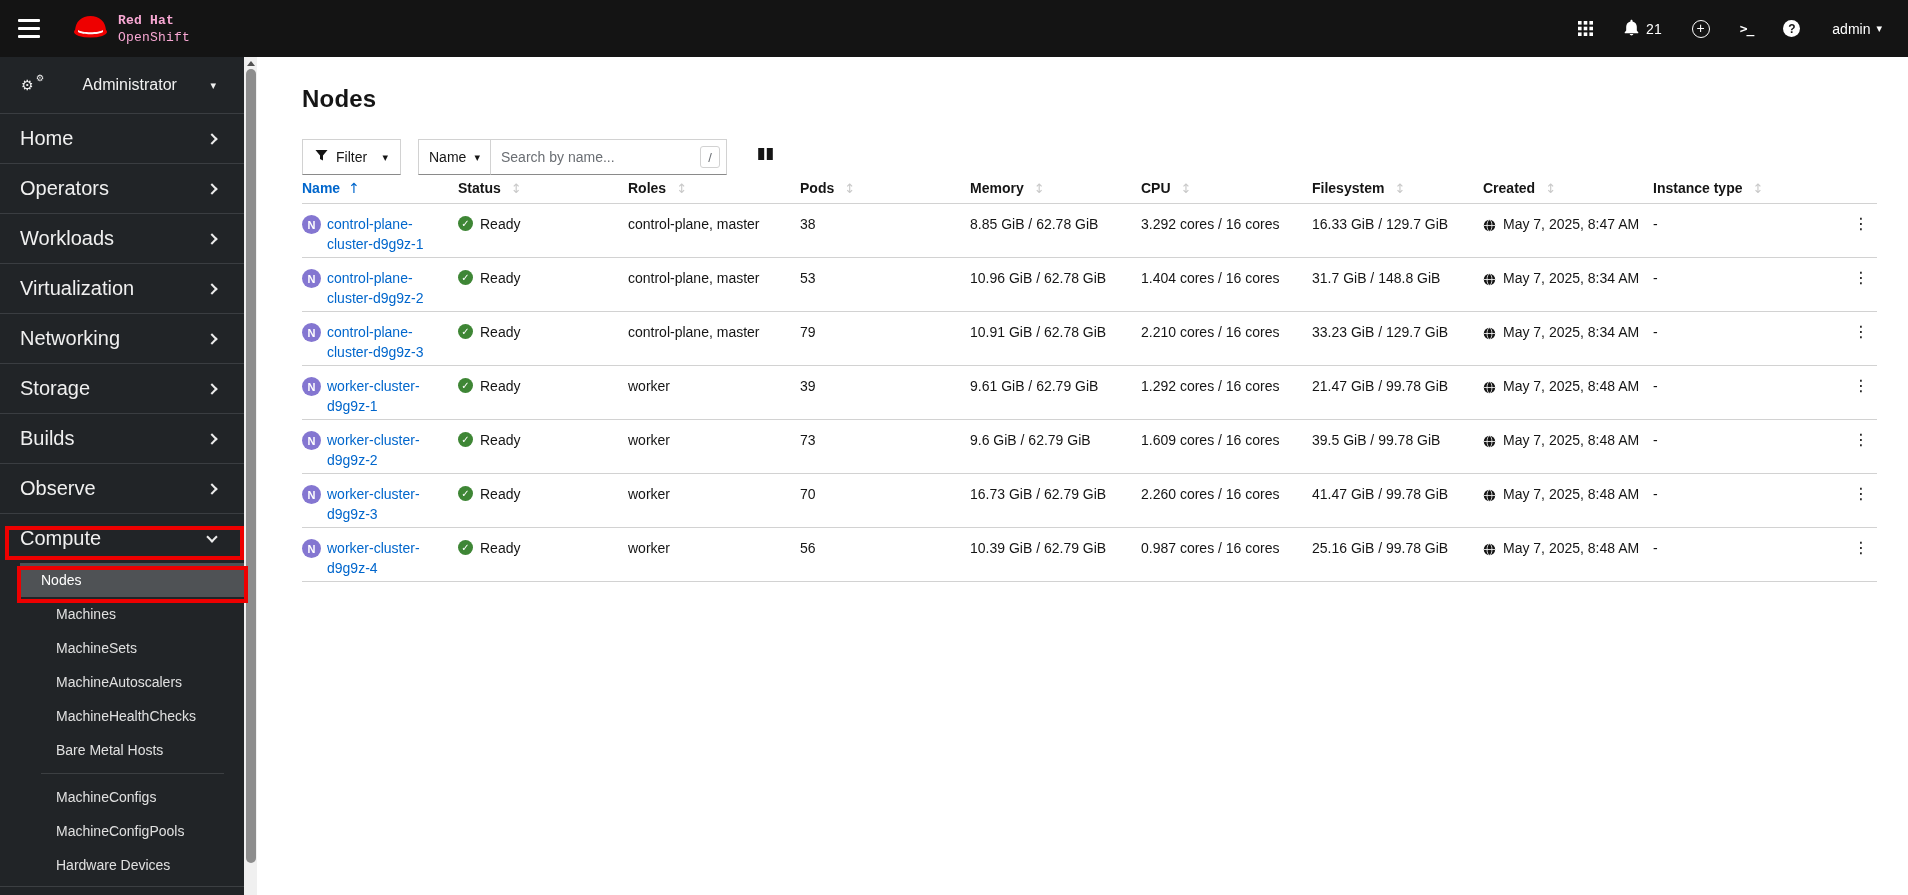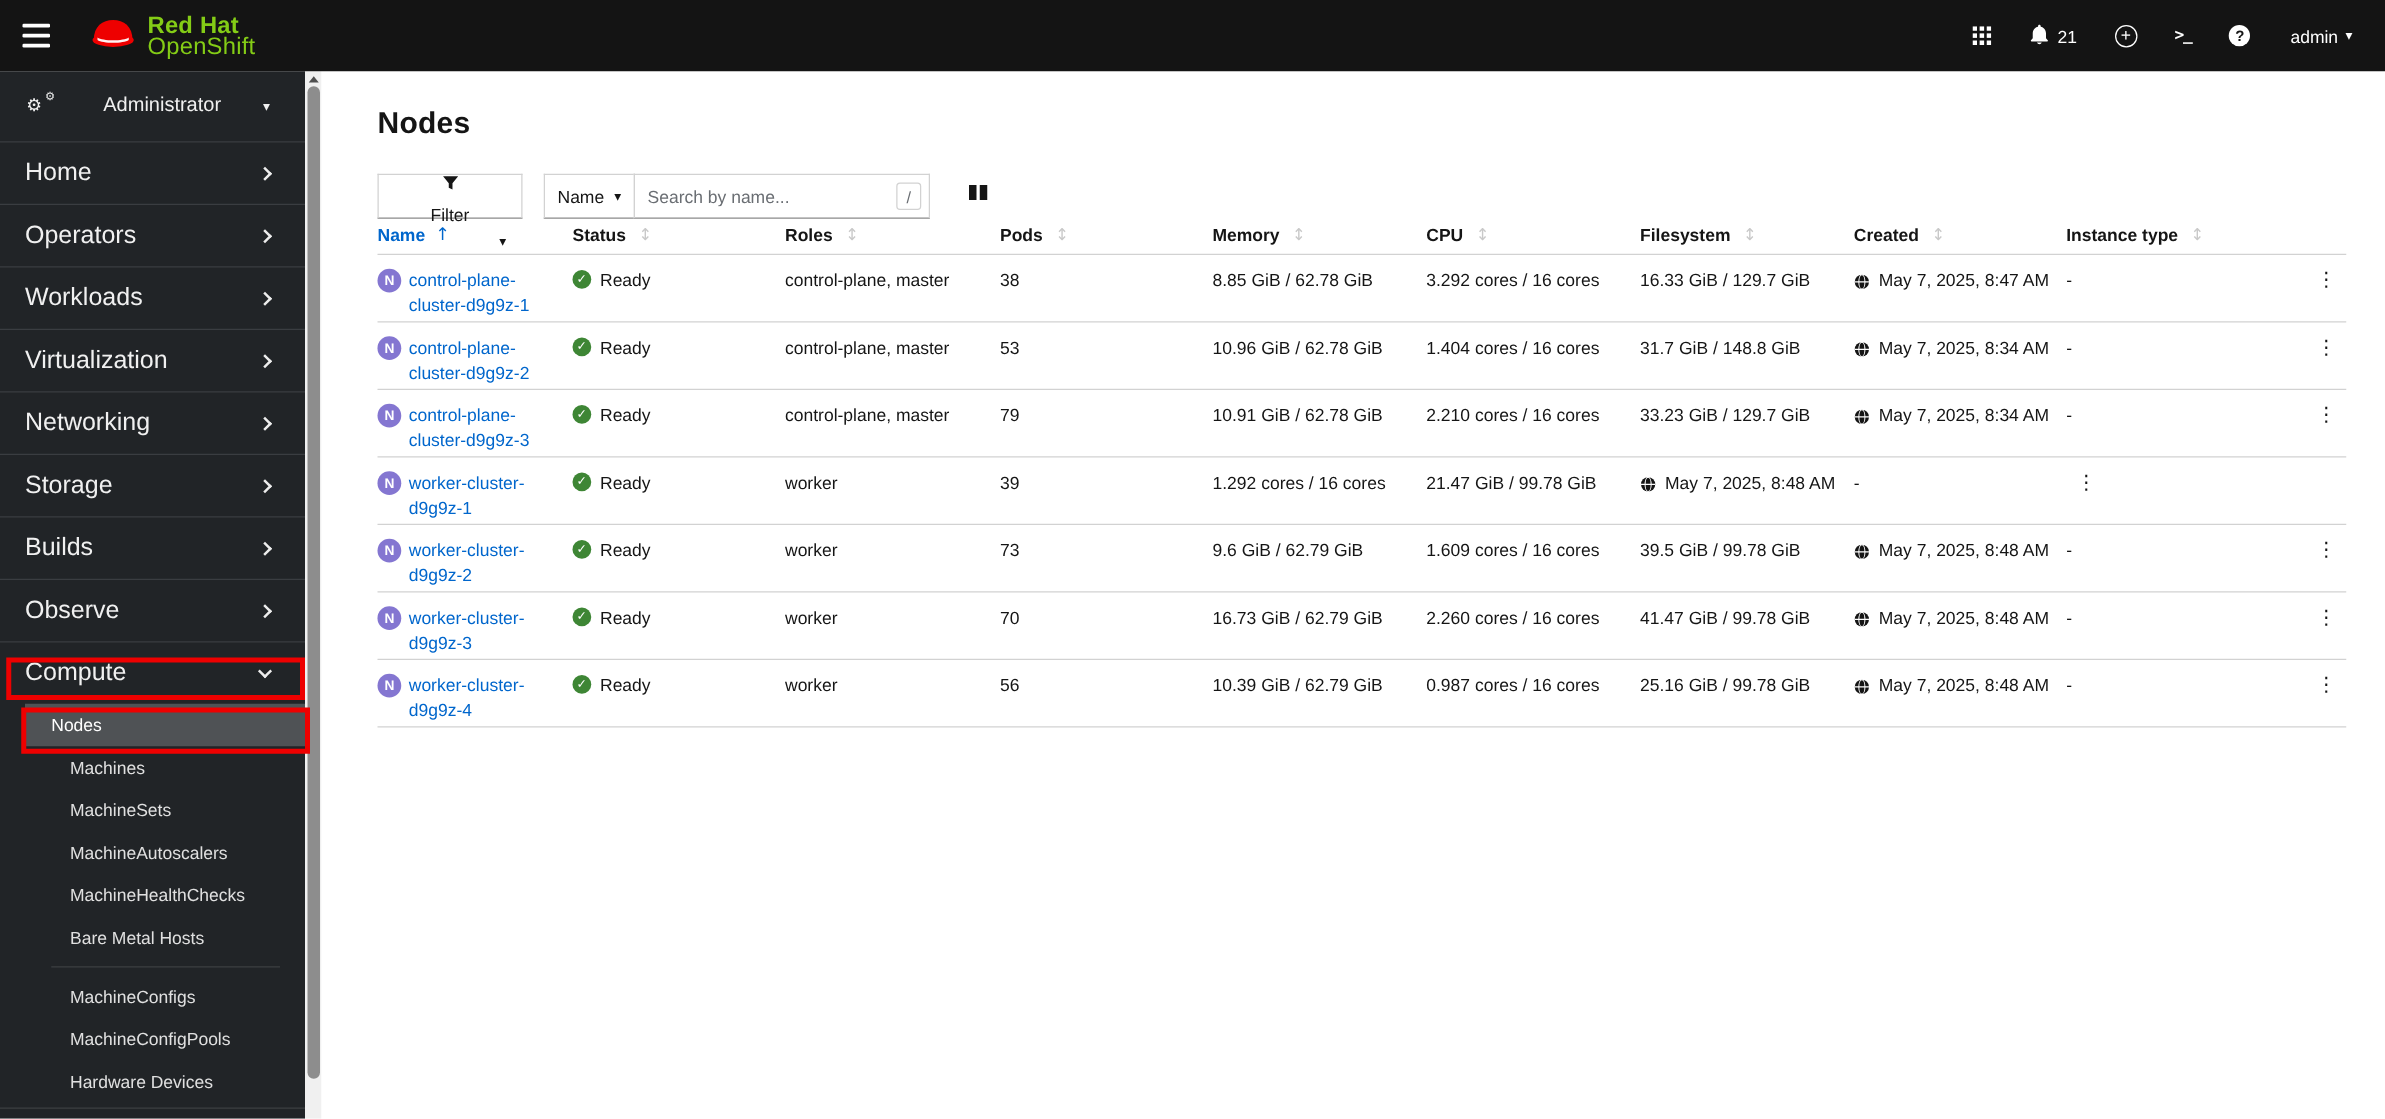--- a/index.html
+++ b/index.html
@@ -4,21 +4,21 @@
 <style>
   * { box-sizing: border-box; margin: 0; padding: 0; }
   html,body { width:1908px; height:895px; overflow:hidden; font-family:"Liberation Sans","DejaVu Sans",sans-serif; background:#fff; }
   body { position:relative; }
 
   
   .masthead { position:absolute; top:0; left:0; width:1908px; height:57px; background:#141414; display:flex; align-items:center; z-index:5; }
   .hamburger { margin-left:18px; width:24px; height:19px; display:flex; flex-direction:column; justify-content:space-between; cursor:pointer; background:none; border:none; }
   .hamburger span { display:block; width:22px; height:3px; background:#fff; border-radius:1px; }
   .brand { display:flex; align-items:center; margin-left:30px; gap:9px; cursor:pointer; }
-  .brand-text { color:#84cc16; font-size:19px; line-height:17px; letter-spacing:.2px; }
+  .brand-text { color:#f9a8d4; font-size:13px; line-height:17px; letter-spacing:.2px;font-family:Liberation Mono, monospace; }
   .brand-l1 { font-weight:700; }
   .brand-l2 { font-weight:400; }
   .mh-right { position:absolute; right:0; top:0; height:57px; display:flex; align-items:center; padding-right:26px; gap:30px; }
   .mh-btn { background:none; border:none; color:#fff; display:flex; align-items:center; gap:6px; cursor:pointer; font-size:14px; font-family:inherit; }
   .bell-count { color:#fff; font-size:14px; }
   .plus-circle { width:18px; height:18px; border:1.6px solid #fff; border-radius:50%; display:flex; align-items:center; justify-content:center; color:#fff; font-size:14px; line-height:1; padding-bottom:1px; }
   .term-glyph { font-family:"DejaVu Sans Mono",monospace; font-size:13px; font-weight:700; letter-spacing:-1px; }
   .help-circle { width:17px; height:17px; background:#fff; border-radius:50%; display:flex; align-items:center; justify-content:center; color:#151515; font-size:12px; font-weight:700; }
   .user-menu { margin-left:2px; }
   .caret { font-family:"DejaVu Sans",sans-serif; font-size:11px; line-height:1; }
@@ -43,21 +43,21 @@
   .scrollbar { position:absolute; top:57px; left:244px; width:13px; bottom:0; background:#f0f0f0; z-index:2; }
   .sb-up { position:absolute; top:4px; left:2.5px; width:0; height:0; border-left:4px solid transparent; border-right:4px solid transparent; border-bottom:5px solid #505050; }
   .sb-thumb { position:absolute; top:12px; left:1.5px; width:10px; height:794px; background:#8d8d8d; border-radius:5px; }
 
   
   .main { position:absolute; top:57px; left:257px; right:0; bottom:0; background:#fff; padding:28px 31px 0 45px; }
   .page-title { font-size:24px; font-weight:600; color:#151515; letter-spacing:.2px; }
 
   .toolbar { margin-top:26px; display:flex; align-items:flex-start; height:36px; }
   .tb-btn { height:36px; background:#fff; border:1px solid #d2d2d2; border-bottom:1px solid #8a8a8a; display:flex; align-items:center; font-size:14px; color:#151515; cursor:pointer; font-family:inherit; }
-  .filter-btn { width:116px; padding:0 12px; gap:8px;flex-direction:column; }
+  .filter-btn { width:99px; padding:0 12px; gap:8px; }
   .filter-btn .caret { margin-left:auto; color:#151515; }
   .attr-select { width:73px; margin-left:17px; padding:0 10px; gap:6px; justify-content:space-between; }
   .search-wrap { position:relative; margin-left:-1px; }
   .search-input { width:237px; height:36px; border:1px solid #d2d2d2; border-bottom:1px solid #8a8a8a; padding:0 34px 0 10px; font-size:14px; color:#15803d; font-family:inherit; }
   .search-input::placeholder { color:#6a6e73; }
   .kbd-slash { position:absolute; right:7px; top:7px; width:20px; height:22px; border:1px solid #d2d2d2; border-radius:3px; display:flex; align-items:center; justify-content:center; font-size:13px; color:#6a6e73; background:#fff; }
   .cols-btn { margin-left:30px; margin-top:7px; background:none; border:none; cursor:pointer; display:flex; }
 
   
   .table { margin-top:2px; }
@@ -379,20 +379,21 @@
       <div class="td name-cell">
           <span class="nbadge">N</span>
           <a class="node-link">worker-cluster-d9g9z-1</a>
         </div>
       <div class="td status-cell">
           <span class="okicon">✓</span>
           <span>Ready</span>
         </div>
       <div class="td">worker</div>
       <div class="td">39</div>
+      <div class="td">9.61 GiB / 62.79 GiB</div>
       <div class="td">1.292 cores / 16 cores</div>
       <div class="td">21.47 GiB / 99.78 GiB</div>
       <div class="td created-cell">
           <span class="globe"><svg width="13" height="13" viewBox="0 0 16 16">
               <circle cx="8" cy="8" r="7" fill="#151515"></circle>
               <ellipse cx="8" cy="8" rx="3" ry="7" fill="none" stroke="#fff" stroke-width="1"></ellipse>
               <line x1="1" y1="8" x2="15" y2="8" stroke="#fff" stroke-width="1"></line>
             </svg></span>
           <span>May 7, 2025, 8:48 AM</span>
         </div>

